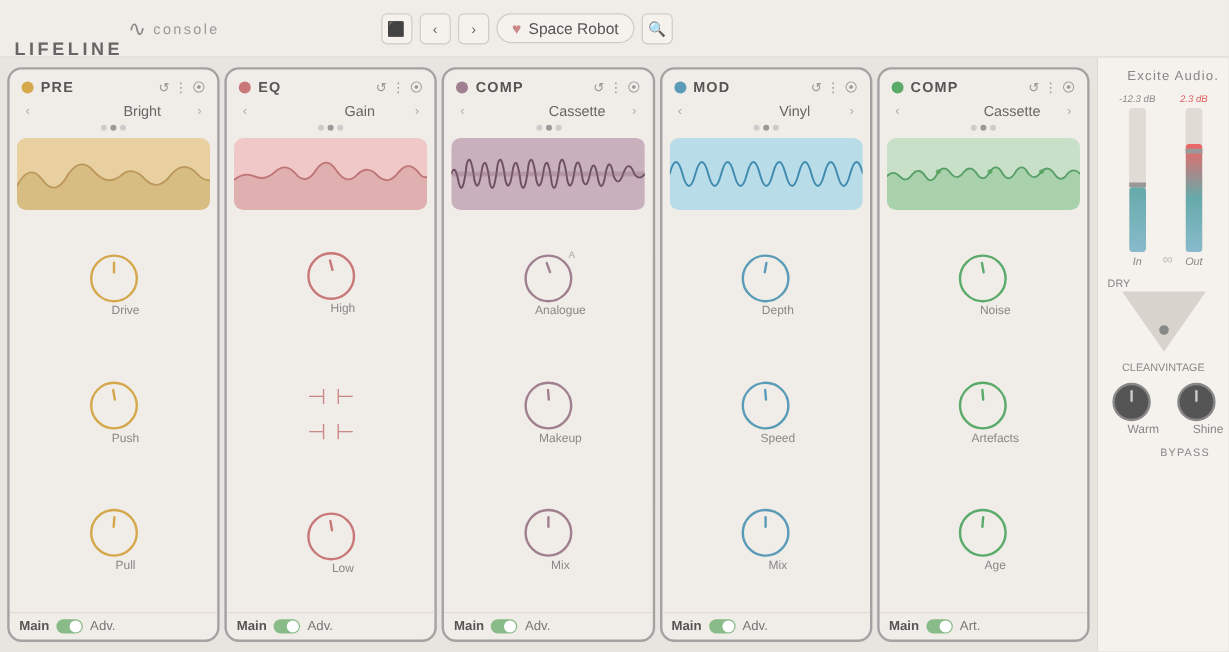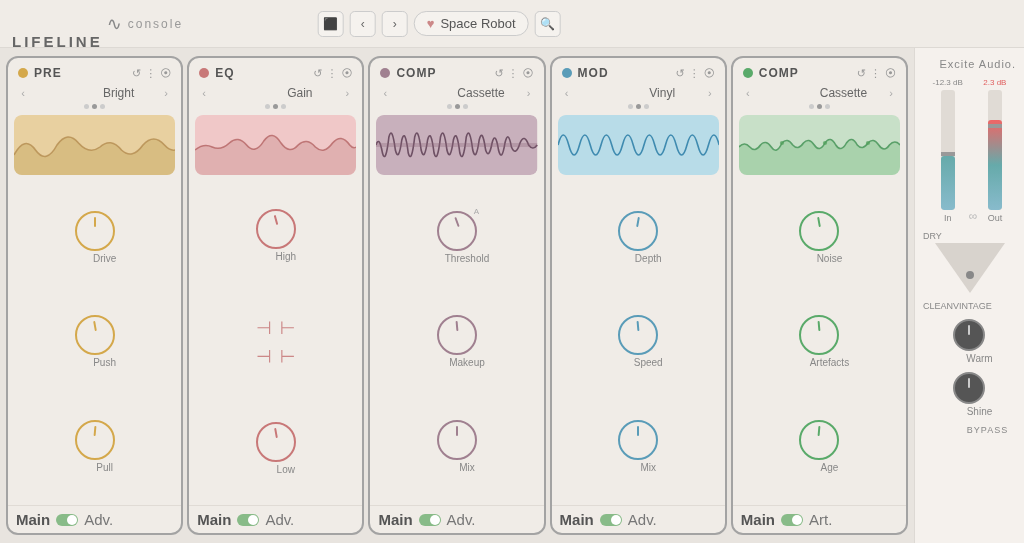--- a/index.html
+++ b/index.html
@@ -207,21 +207,21 @@
     .strip-footer {
       display: flex;
       align-items: center;
       padding: 5px 8px;
       border-top: 1px solid #e0dbd5;
       gap: 6px;
       font-size: 10px; color: #777;
     }
     .footer-tab {
       cursor: pointer;
-      font-size: 15px;
+      font-size: 11px;
     }
     .footer-tab.active { color: #555; font-weight: 600; }
     .toggle-btn {
       width: 22px; height: 12px;
       border-radius: 6px;
       background: #ccc;
       position: relative;
       cursor: pointer;
       flex-shrink: 0;
     }
@@ -258,20 +258,21 @@
       gap: 6px;
       align-items: flex-end;
       width: 100%;
       justify-content: center;
     }
     .meter-col {
       display: flex;
       flex-direction: column;
       align-items: center;
       gap: 3px;
+      font-style: italic;
     }
     .meter-label-top {
       font-size: 9px; color: #888;
     }
     .meter-label-top.red { color: #e06060; }
     .meter-bar {
       width: 14px;
       height: 120px;
       background: #e0dbd5;
       border-radius: 3px;
@@ -322,32 +323,31 @@
     .dry-dot {
       position: absolute;
       width: 8px; height: 8px;
       border-radius: 50%;
       background: #888;
       top: 28px; left: 50%; transform: translateX(-50%);
     }
 
     .clean-vintage-row {
       display: flex;
-      justify-content: flex-start;
+      justify-content: center;
       width: 100%;
       font-size: 9px; color: #888;
     }
 
     
     .bottom-knobs-row {
       display: flex;
       gap: 8px;
       align-items: center;
       justify-content: space-between;
-      flex-direction: column;
     }
 
     .bypass-btn {
       font-size: 9px; color: #888;
       background: none; border: none;
       cursor: pointer; letter-spacing: 1px; padding-left: 36px;
     }
 
     
     .eq-controls {
@@ -561,21 +561,21 @@
     </div>
 
       <div class="knobs-area">
         <div class="comp-knob-a knob-group">
           <div class="knob" style="width:40px;height:40px;position:relative;">
             <div class="knob-inner" style="border-color:#a08090;border-width:2.5px;width:100%;height:100%;border-radius:50%;display:flex;align-items:center;justify-content:center;background:#f0ece7;position:relative;">
               <div class="knob-line" style="background:#a08090;transform:translateX(-50%) rotate(-20deg);"></div>
             </div>
             <div class="knob-a-badge">A</div>
           </div>
-          <div class="knob-label">Threshold</div>
+          <div class="knob-label">Analogue</div>
         </div>
         <div class="knob-group">
     <div class="knob" style="width:40px;height:40px;">
       <div class="knob-inner" style="border-color:#a08090;border-width:2.5px;width:100%;height:100%;border-radius:50%;display:flex;align-items:center;justify-content:center;background:#f0ece7;position:relative;">
         <div class="knob-line" style="background:#a08090;transform:translateX(-50%) rotate(-5deg);"></div>
       </div>
     </div>
     <div class="knob-label">Makeup</div>
   </div>
         <div class="knob-group">

